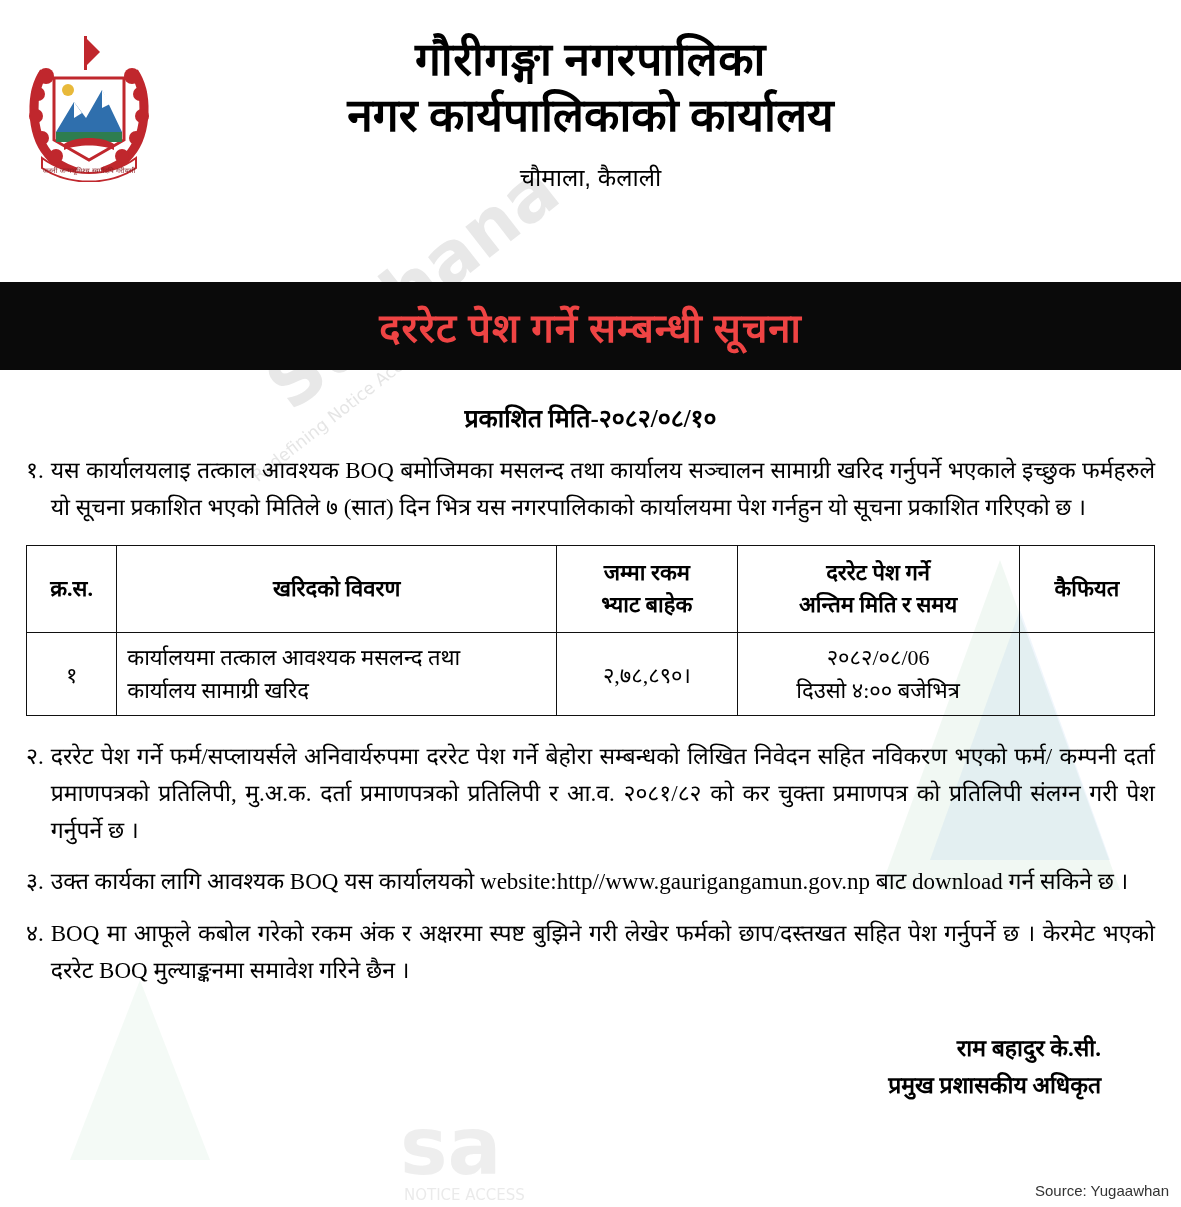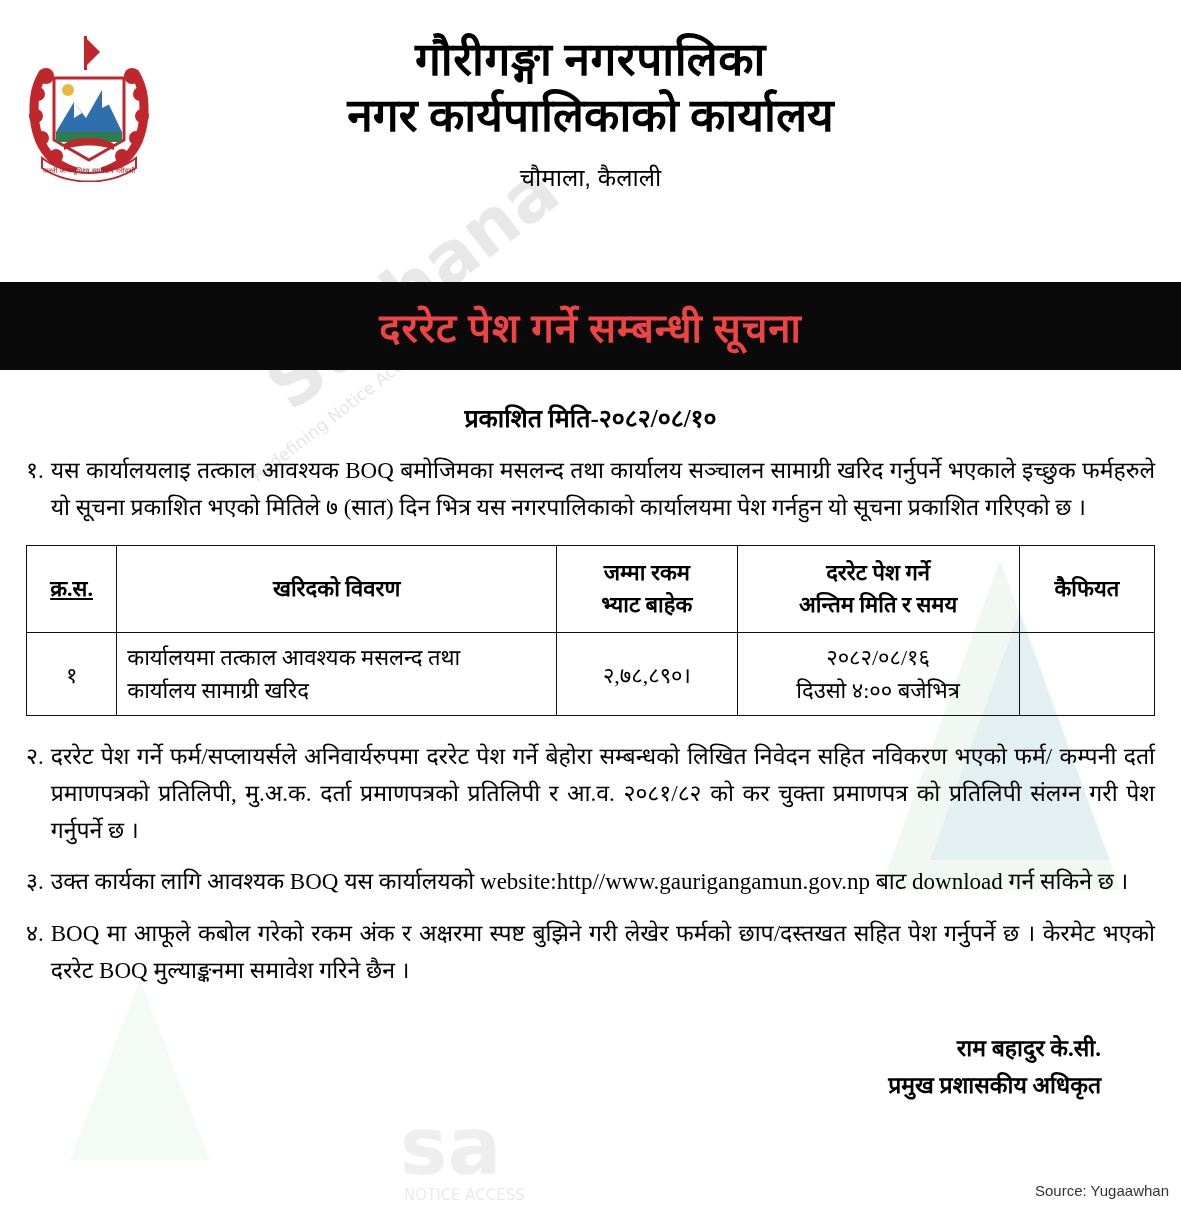--- a/index.html
+++ b/index.html
@@ -201,21 +201,21 @@
     border: 1px solid #111111;
     padding: 8px 10px;
     vertical-align: middle;
   }
   table.notice-table th {
     text-align: center;
     font-weight: bold;
     line-height: 1.45;
     height: 70px;
   }
-  .col-sn { width: 8%; text-align: center; text-decoration: underline; }
+  .col-sn { width: 8%; text-align: center; }
   .col-desc { width: 39%; }
   .col-amt { width: 16%; text-align: center; }
   .col-date { width: 25%; text-align: center; }
   .col-remark { width: 12%; }
   td.cell-sn { text-align: center; }
   td.cell-amt { text-align: center; }
   td.cell-date { text-align: center; line-height: 1.5; }
   td.cell-desc { line-height: 1.5; }
 
   
@@ -329,21 +329,21 @@
         </thead>
         <tbody>
           <tr>
             <td class="cell-sn">१</td>
             <td class="cell-desc">
               <div>कार्यालयमा तत्काल आवश्यक मसलन्द तथा</div>
               <div>कार्यालय सामाग्री खरिद</div>
             </td>
             <td class="cell-amt">२,७८,८९०।</td>
             <td class="cell-date">
-              <div>२०८२/०८/१६</div>
+              <div>२०८२/०८/06</div>
               <div>दिउसो ४:०० बजेभित्र</div>
             </td>
             <td class="col-remark"></td>
           </tr>
         </tbody>
       </table>
 
       <div class="para">
         <span class="num">२.</span>
         <span class="txt">दररेट पेश गर्ने फर्म/सप्लायर्सले अनिवार्यरुपमा दररेट पेश गर्ने बेहोरा सम्बन्धको लिखित निवेदन सहित नविकरण भएको फर्म/ कम्पनी दर्ता प्रमाणपत्रको प्रतिलिपी, मु.अ.क. दर्ता प्रमाणपत्रको प्रतिलिपी र आ.व. २०८१/८२ को कर चुक्ता प्रमाणपत्र को प्रतिलिपी संलग्न गरी पेश गर्नुपर्ने छ ।</span>

